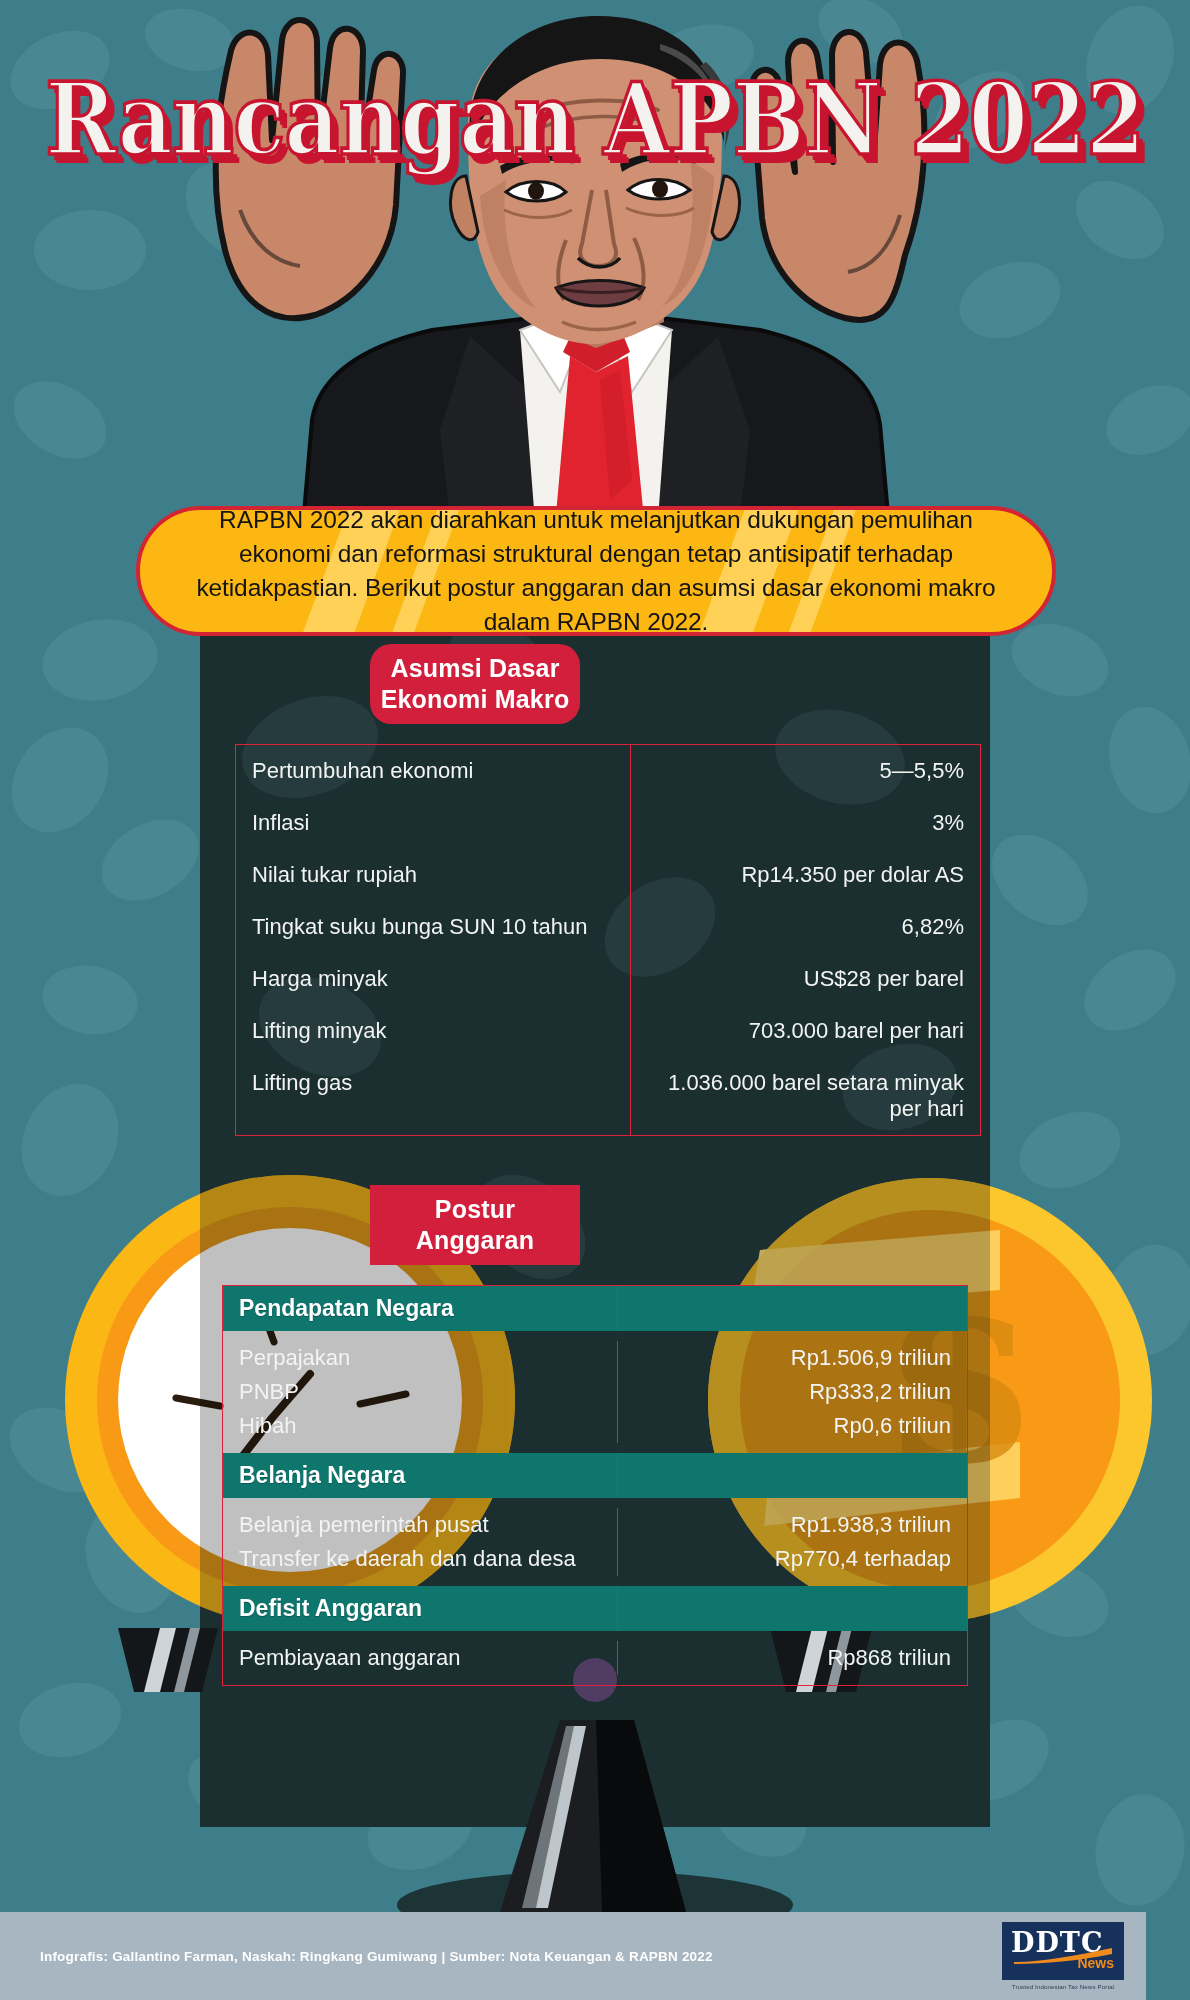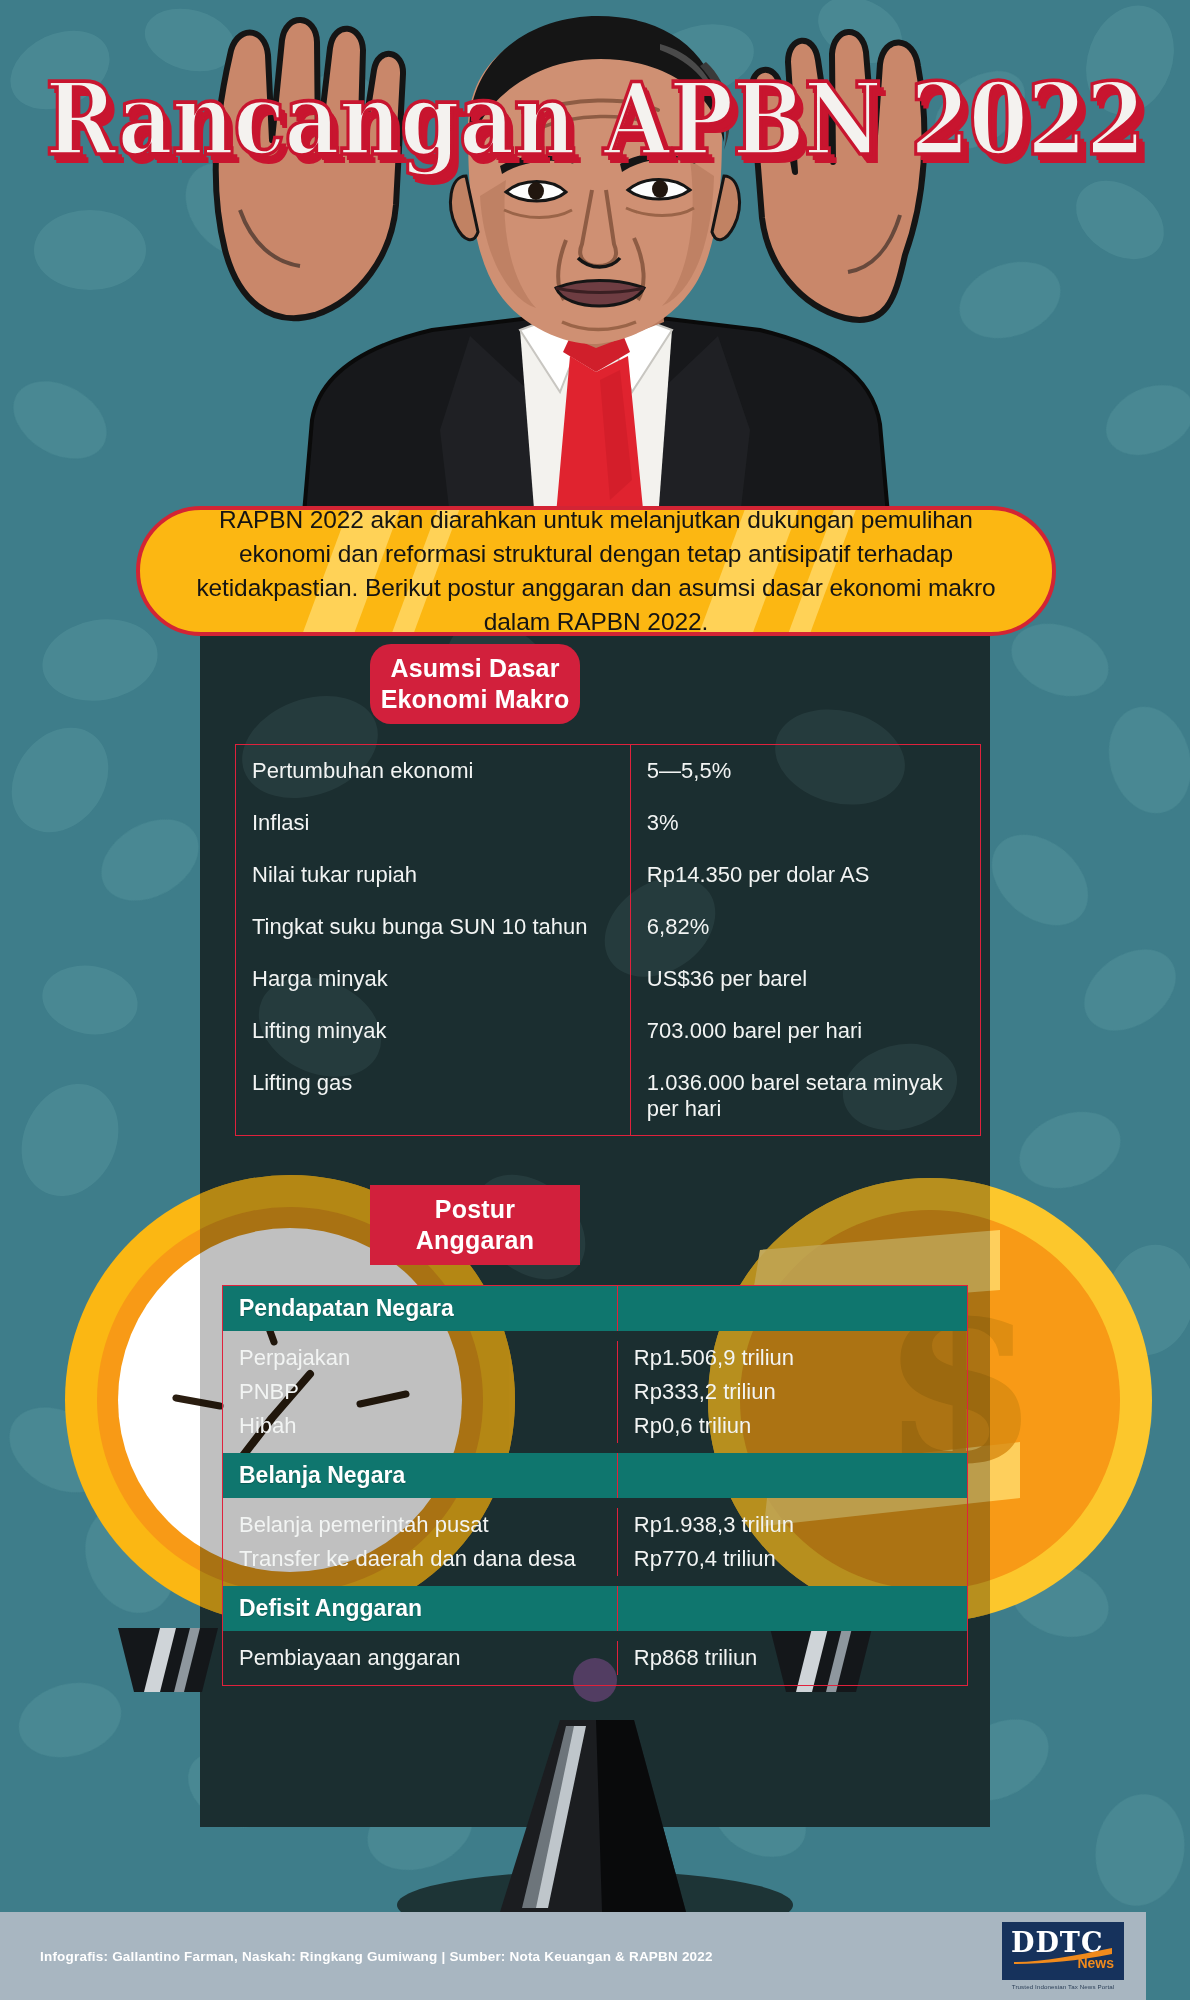--- a/index.html
+++ b/index.html
@@ -91,21 +91,21 @@
     table-layout:fixed;
   }
   table.tbl td{
     border:0;
     color:#f2f4f3;
     font-size:22px;
     padding:9px 16px;
     vertical-align:top;
   }
   table.tbl td.k{ width:53%; text-align:left; border-right:1.5px solid #e0213c; }
-  table.tbl td.v{ width:47%; text-align:left; }
+  table.tbl td.v{ width:47%; text-align:right; }
 
   
   #t-asumsi td{ padding:13px 16px; }
 
   
   #t-postur td{ padding:4px 16px; font-size:22px;}
   #t-postur tr.group td{
     background:#0f766e;
     font-weight:700;
     font-size:23px;
@@ -384,21 +384,21 @@
       <tr>
         <td class="k">Nilai tukar rupiah</td>
         <td class="v">Rp14.350 per dolar AS</td>
       </tr>
       <tr>
         <td class="k">Tingkat suku bunga SUN 10 tahun</td>
         <td class="v">6,82%</td>
       </tr>
       <tr>
         <td class="k">Harga minyak</td>
-        <td class="v">US$36 per barel</td>
+        <td class="v">US$28 per barel</td>
       </tr>
       <tr>
         <td class="k">Lifting minyak</td>
         <td class="v">703.000 barel per hari</td>
       </tr>
       <tr>
         <td class="k">Lifting gas</td>
         <td class="v">1.036.000 barel setara minyak per hari</td>
       </tr>
     </tbody>
@@ -444,21 +444,21 @@
       <tr class="pad">
           <td></td>
           <td></td>
         </tr>
       <tr>
         <td class="k">Belanja pemerintah pusat</td>
         <td class="v">Rp1.938,3 triliun</td>
       </tr>
       <tr>
         <td class="k">Transfer ke daerah dan dana desa</td>
-        <td class="v">Rp770,4 triliun</td>
+        <td class="v">Rp770,4 terhadap</td>
       </tr>
       <tr class="pad">
           <td></td>
           <td></td>
         </tr>
 
       <tr class="group">
         <td class="k">Defisit Anggaran</td>
         <td class="v"></td>
       </tr>

